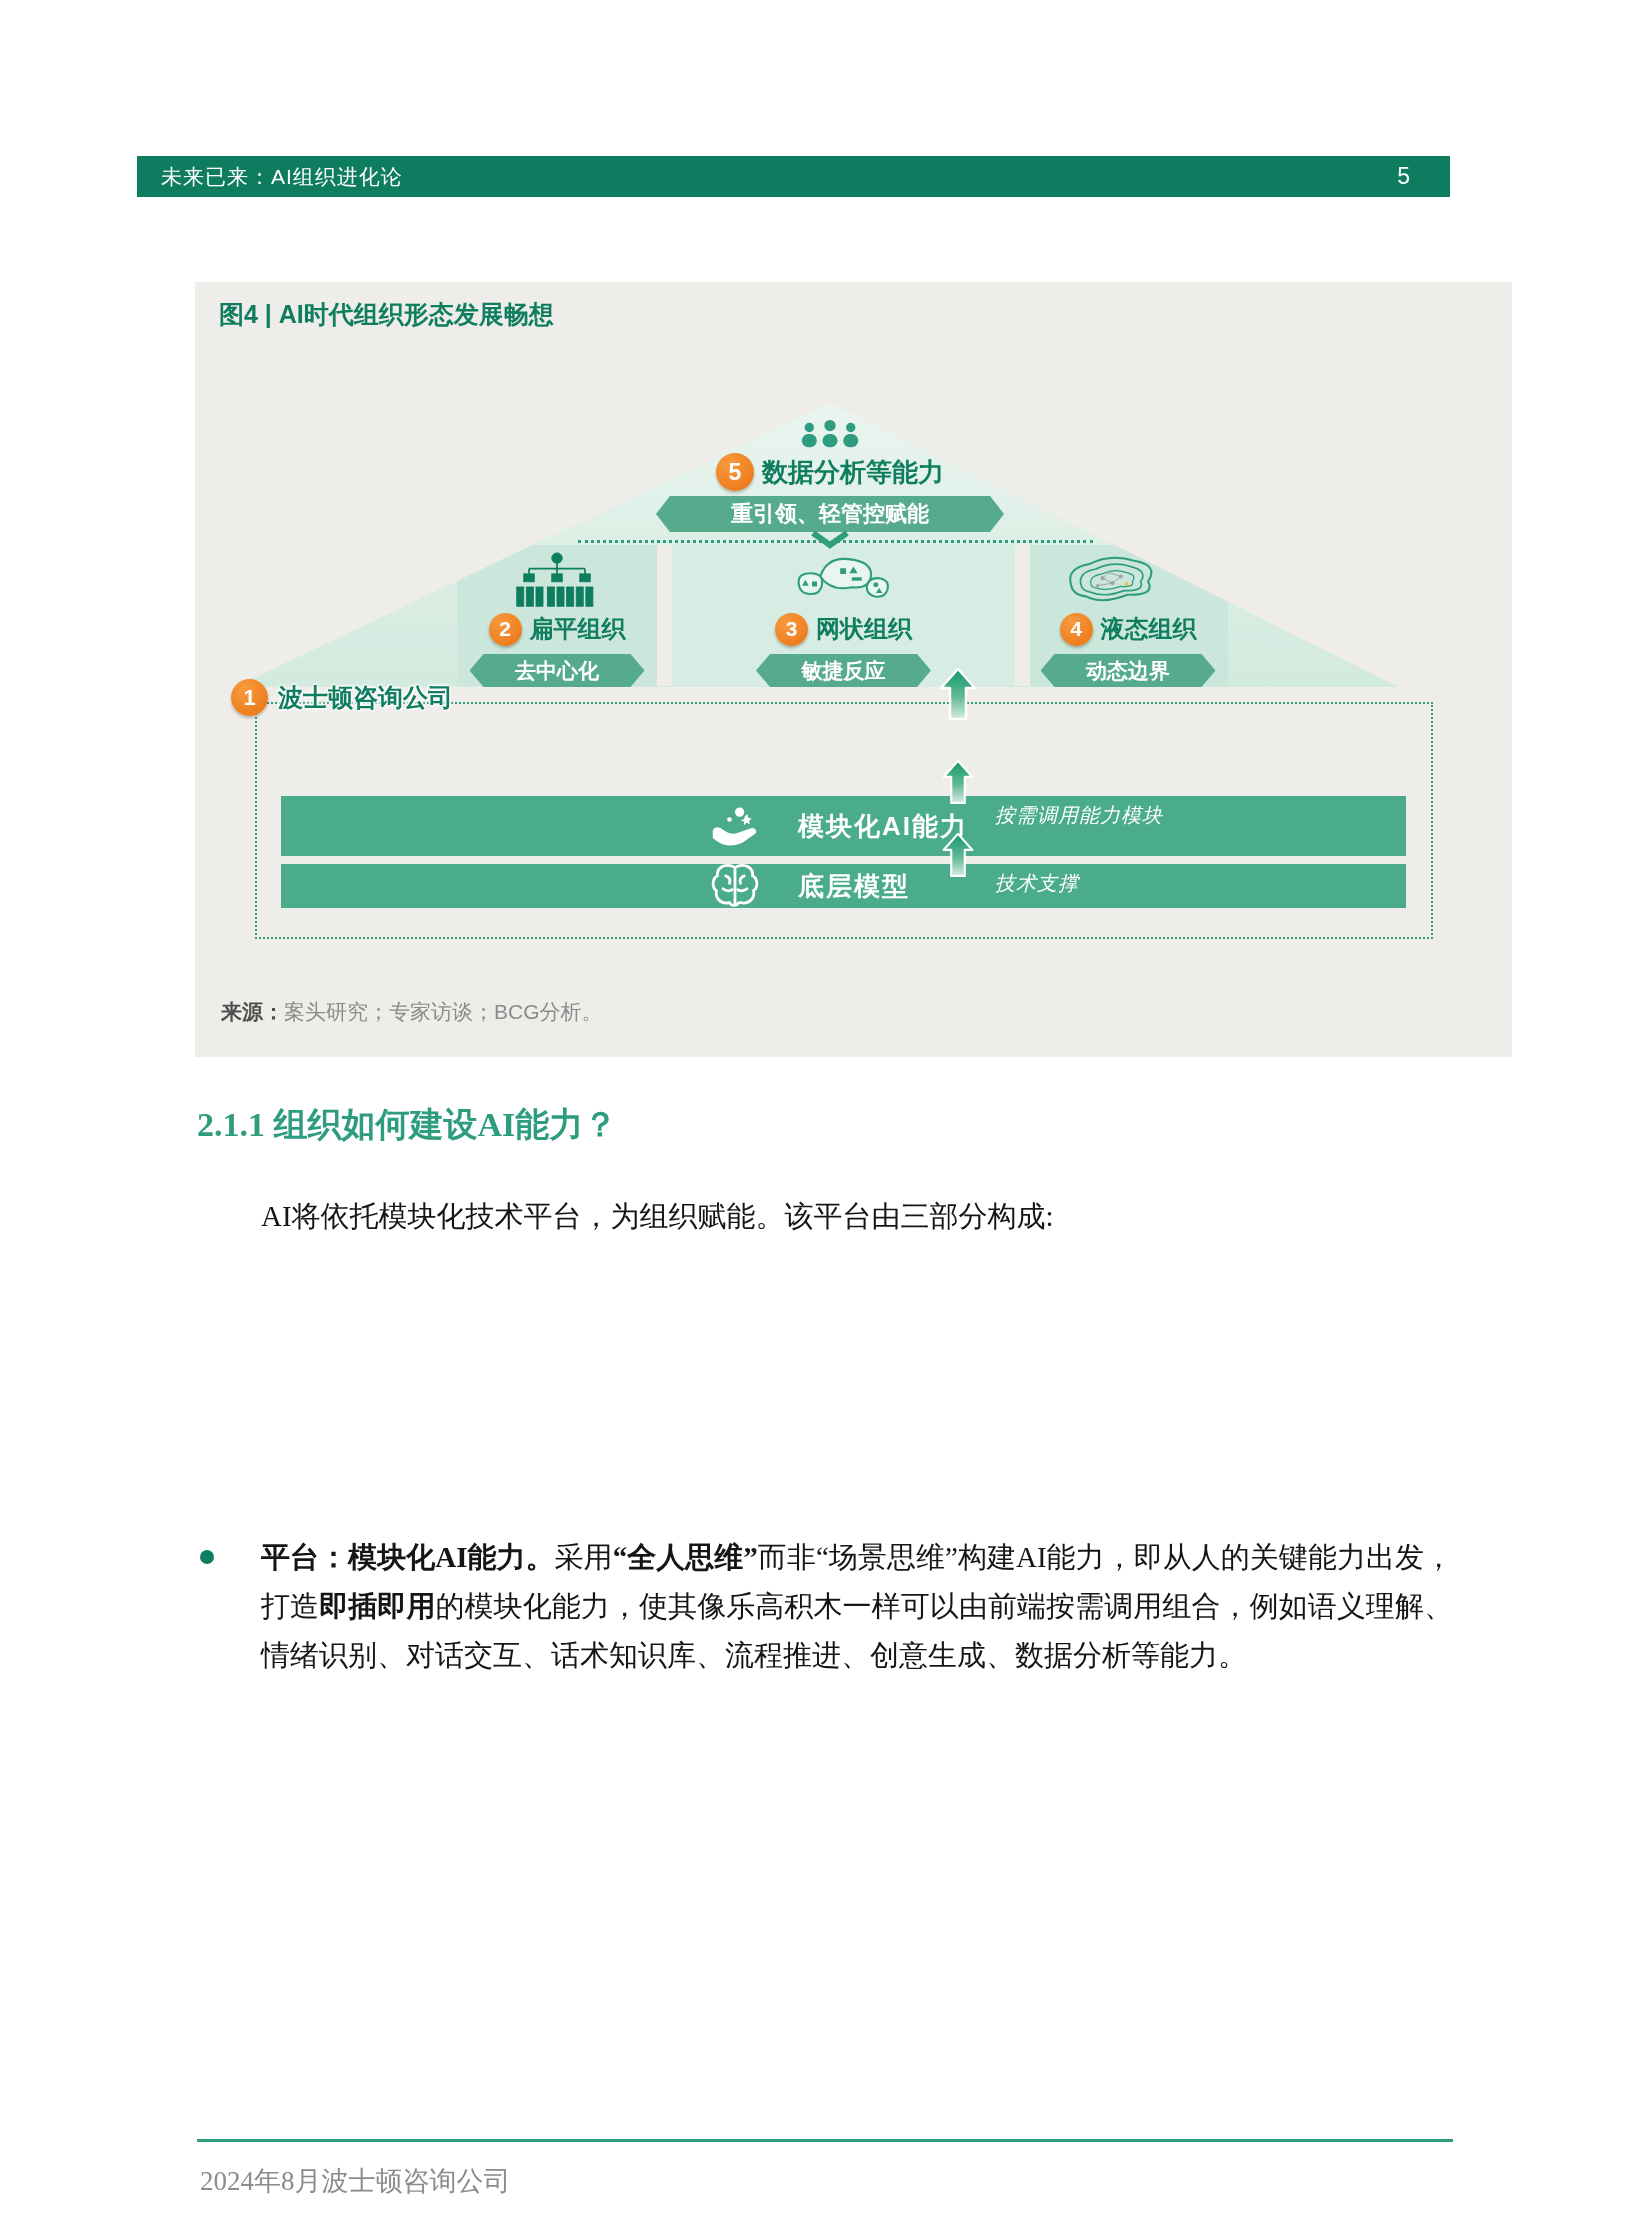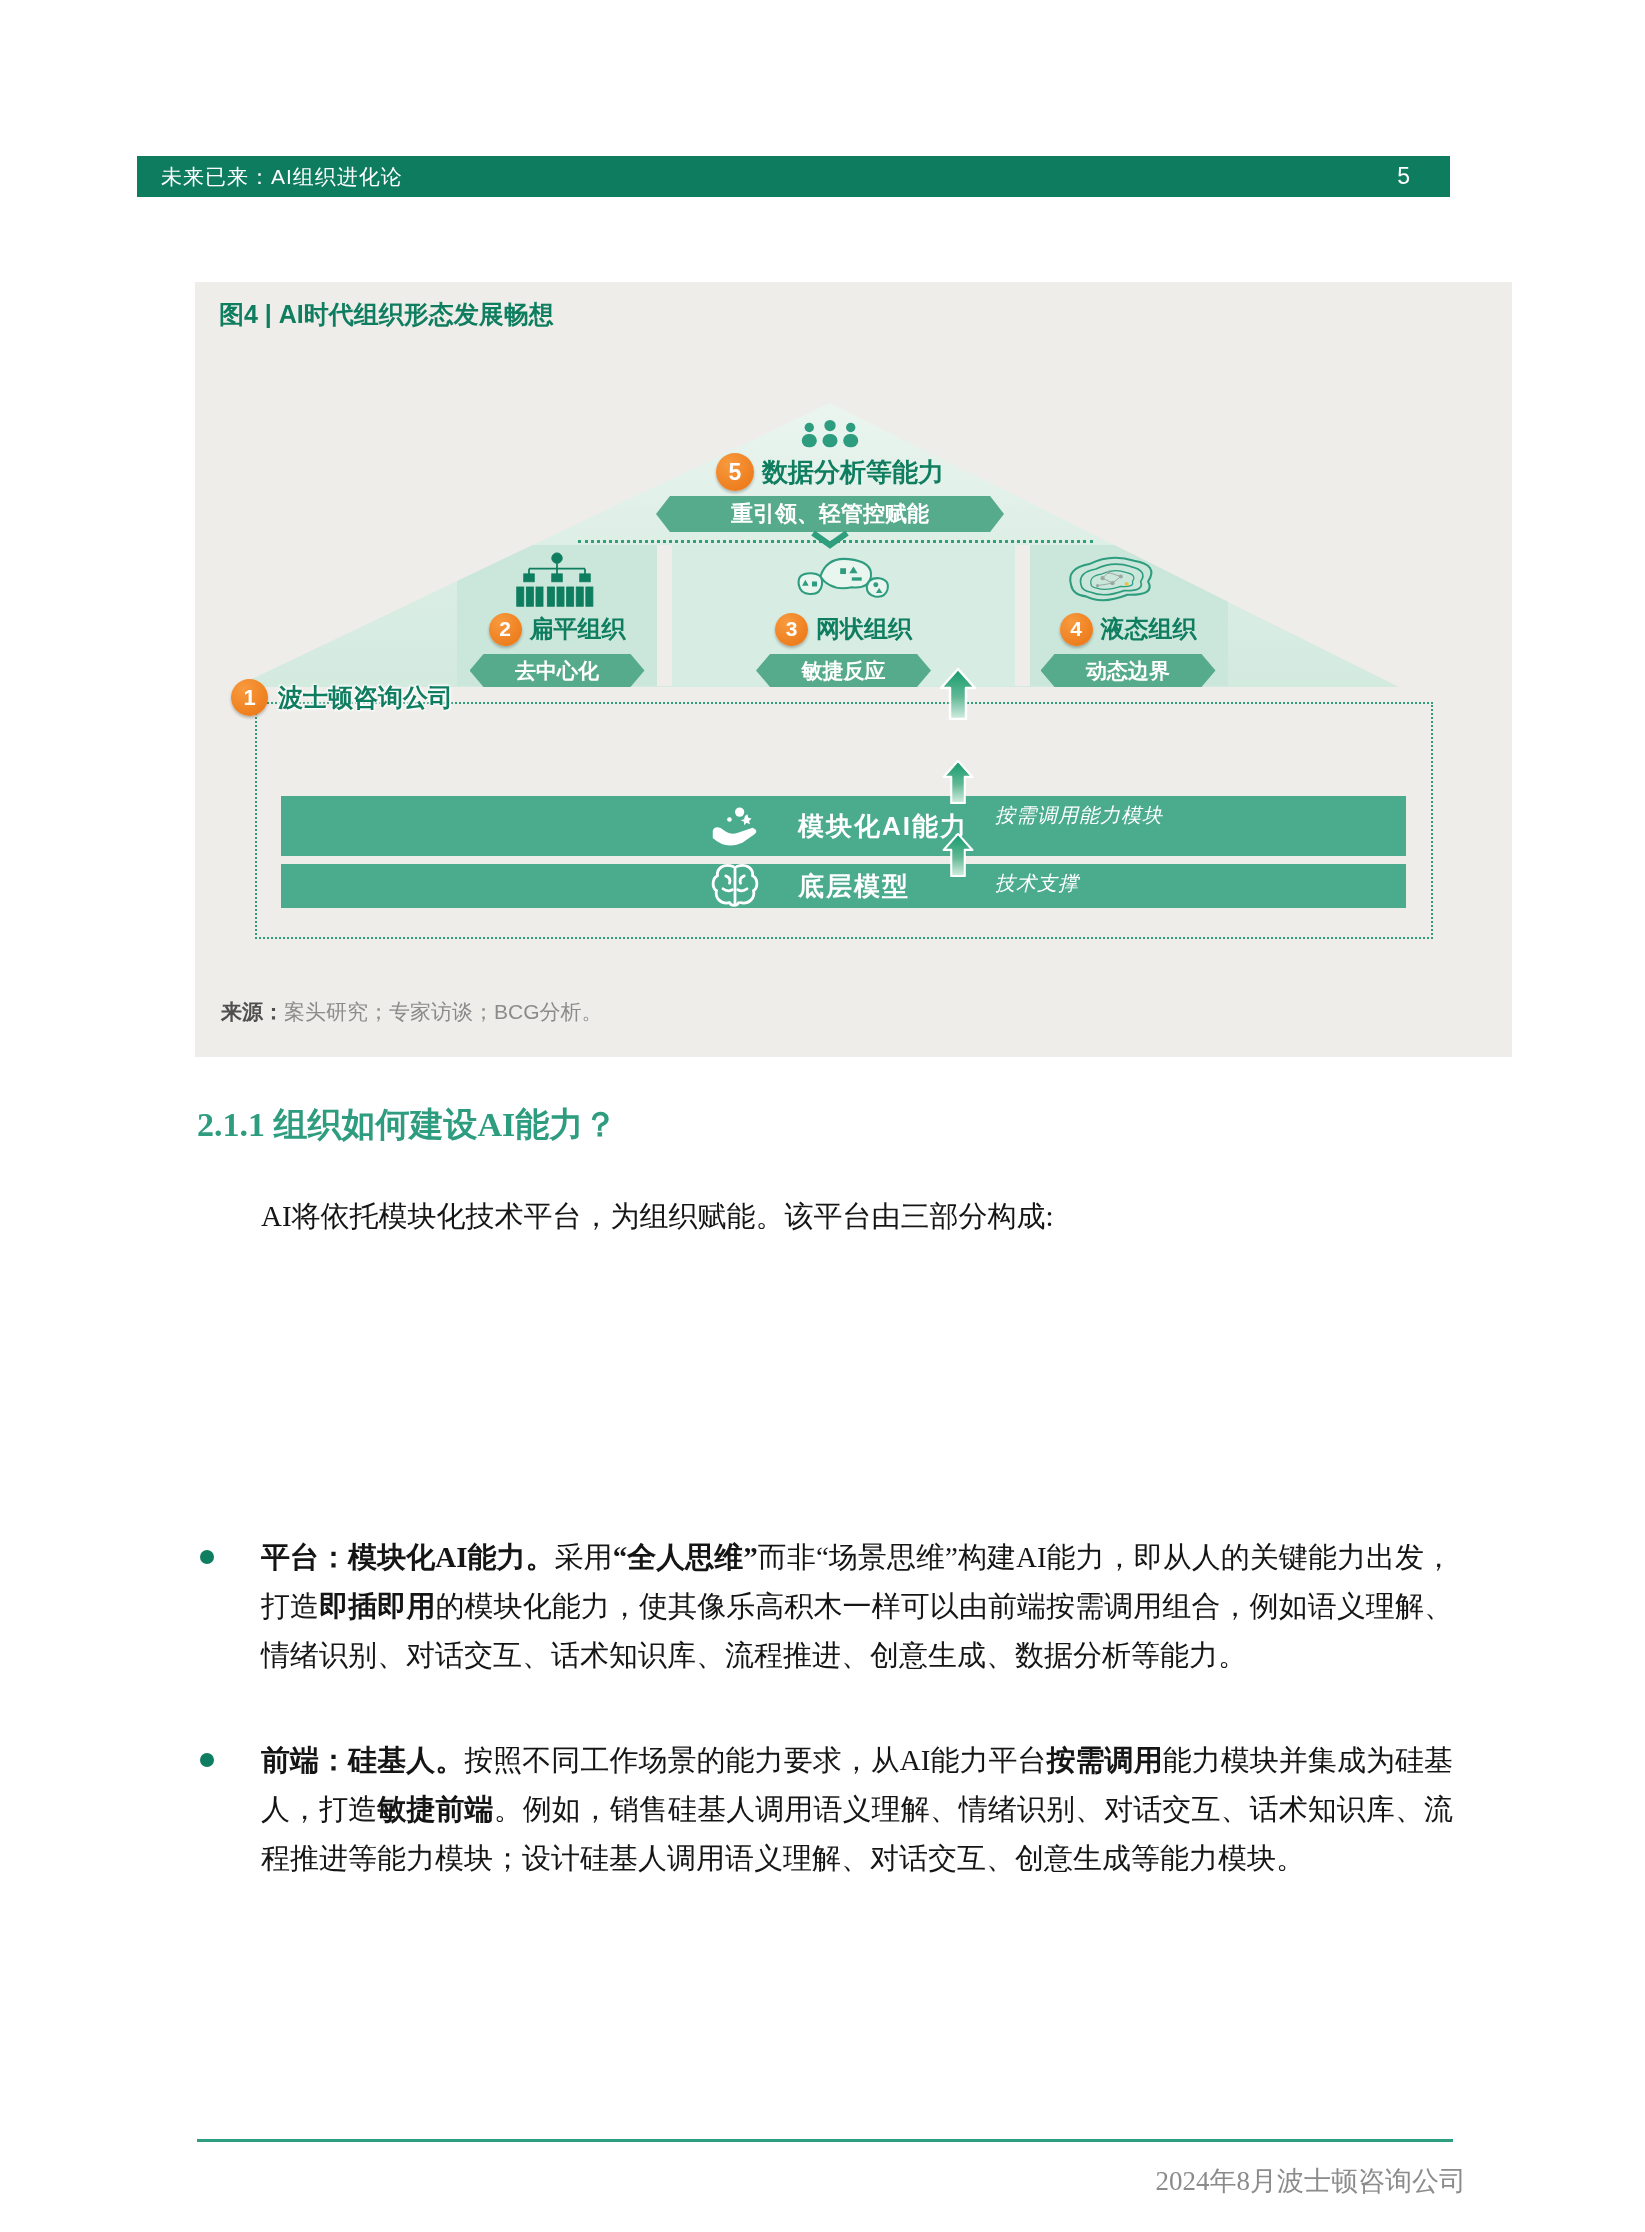--- a/index.html
+++ b/index.html
@@ -76,21 +76,21 @@
   .bullet .dot{position:absolute;left:3px;top:17px;width:14px;height:14px;border-radius:50%;
                background:#0F7D5F;}
   .btext{margin-left:64px;width:1192px;font-size:29px;line-height:49px;color:#151515;
          text-align:justify;}
   #bullet-1{top:1288px;} #bullet-2{top:1533px;} #bullet-3{top:1736px;}
   .btext .b{font-weight:bold;}
   .btext .g{color:#2E9C7F;}
 
   
   #footer-line{left:197px;top:2139px;width:1256px;height:3px;background:#2E9E80;}
-  #footer-row{left:210px;top:2163px;width:1256px;display:flex;justify-content:flex-end;
+  #footer-row{left:200px;top:2163px;width:1256px;display:flex;justify-content:flex-start;
               font-size:27px;color:#8B8B8B;}
 </style>
 </head>
 <body>
 
 <svg width="0" height="0" style="position:absolute">
   <defs>
     <linearGradient id="arrowGrad" x1="0" y1="0" x2="0" y2="1">
       <stop offset="0%" stop-color="#149A6B"></stop>
       <stop offset="55%" stop-color="#5FB894"></stop>
@@ -269,24 +269,20 @@
   </div>
 
   <div class="abs serif" id="section-heading">2.1.1 组织如何建设AI能力？</div>
 
   <div class="abs serif" id="intro-par">AI将依托模块化技术平台，为组织赋能。该平台由三部分构成:</div>
 
   <div class="bullet" id="bullet-2">
     <span class="dot"></span>
     <div class="btext serif"><span class="b">平台：模块化AI能力。</span><span>采用</span><span class="b">“全人思维”</span><span>而非“场景思维”构建AI能力，即从人的关键能力出发，打造</span><span class="b">即插即用</span><span>的模块化能力，使其像乐高积木一样可以由前端按需调用组合，例如语义理解、情绪识别、对话交互、话术知识库、流程推进、创意生成、数据分析等能力。</span></div>
   </div>
-  <div class="bullet" id="bullet-3">
-    <span class="dot"></span>
-    <div class="btext serif"><span class="b">前端：硅基人。</span><span>按照不同工作场景的能力要求，从AI能力平台</span><span class="b">按需调用</span><span>能力模块并集成为硅基人，打造</span><span class="b">敏捷前端</span><span>。例如，销售硅基人调用语义理解、情绪识别、对话交互、话术知识库、流程推进等能力模块；设计硅基人调用语义理解、对话交互、创意生成等能力模块。</span></div>
-  </div>
 
   <div class="abs" id="footer-line"></div>
   <div class="abs serif" id="footer-row">
     <span>2024年8月</span>
     <span>波士顿咨询公司</span>
   </div>
 
 </div>
 
 

